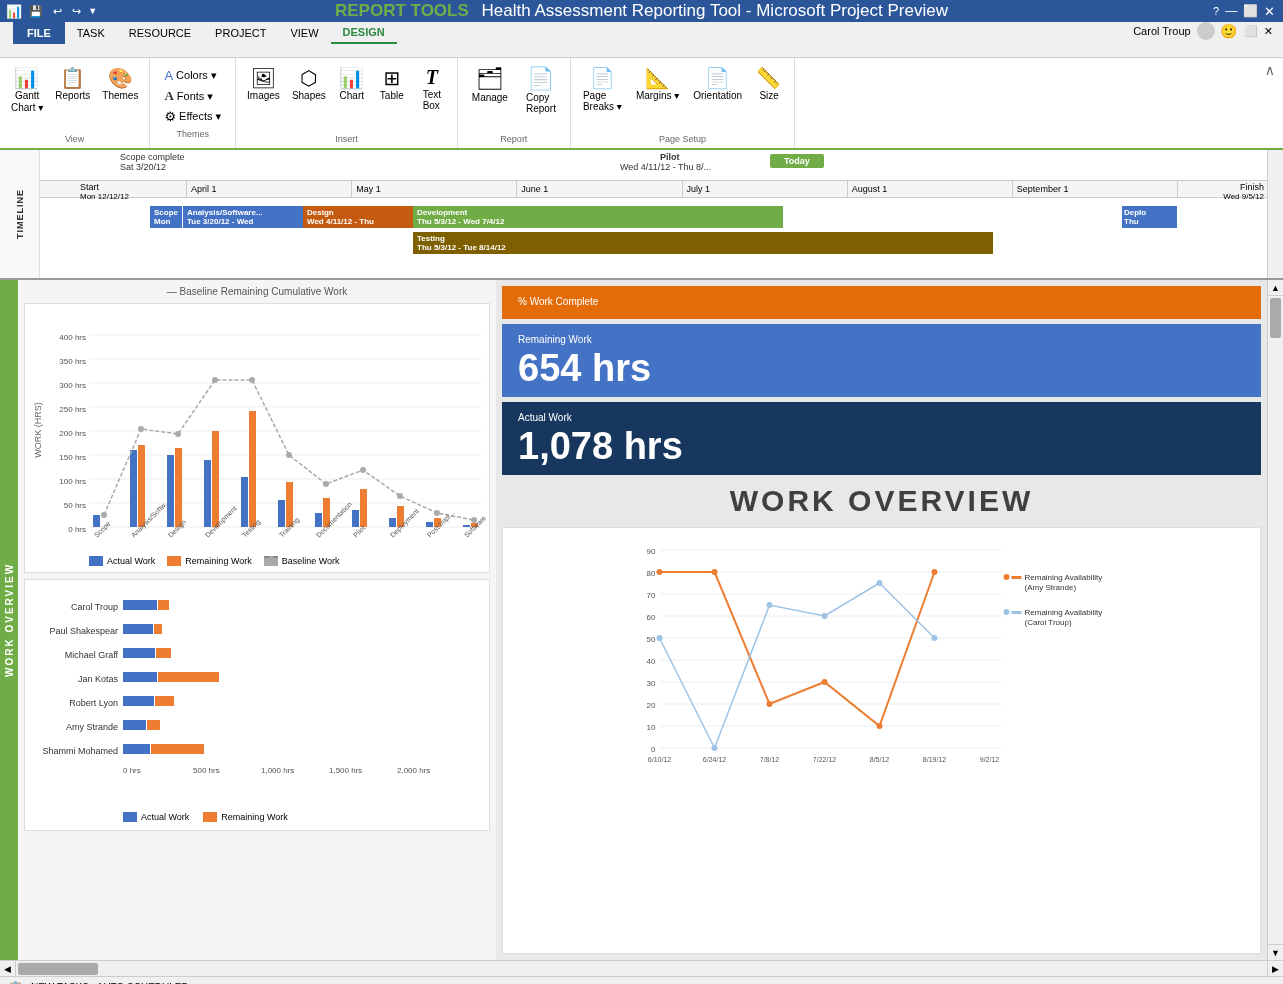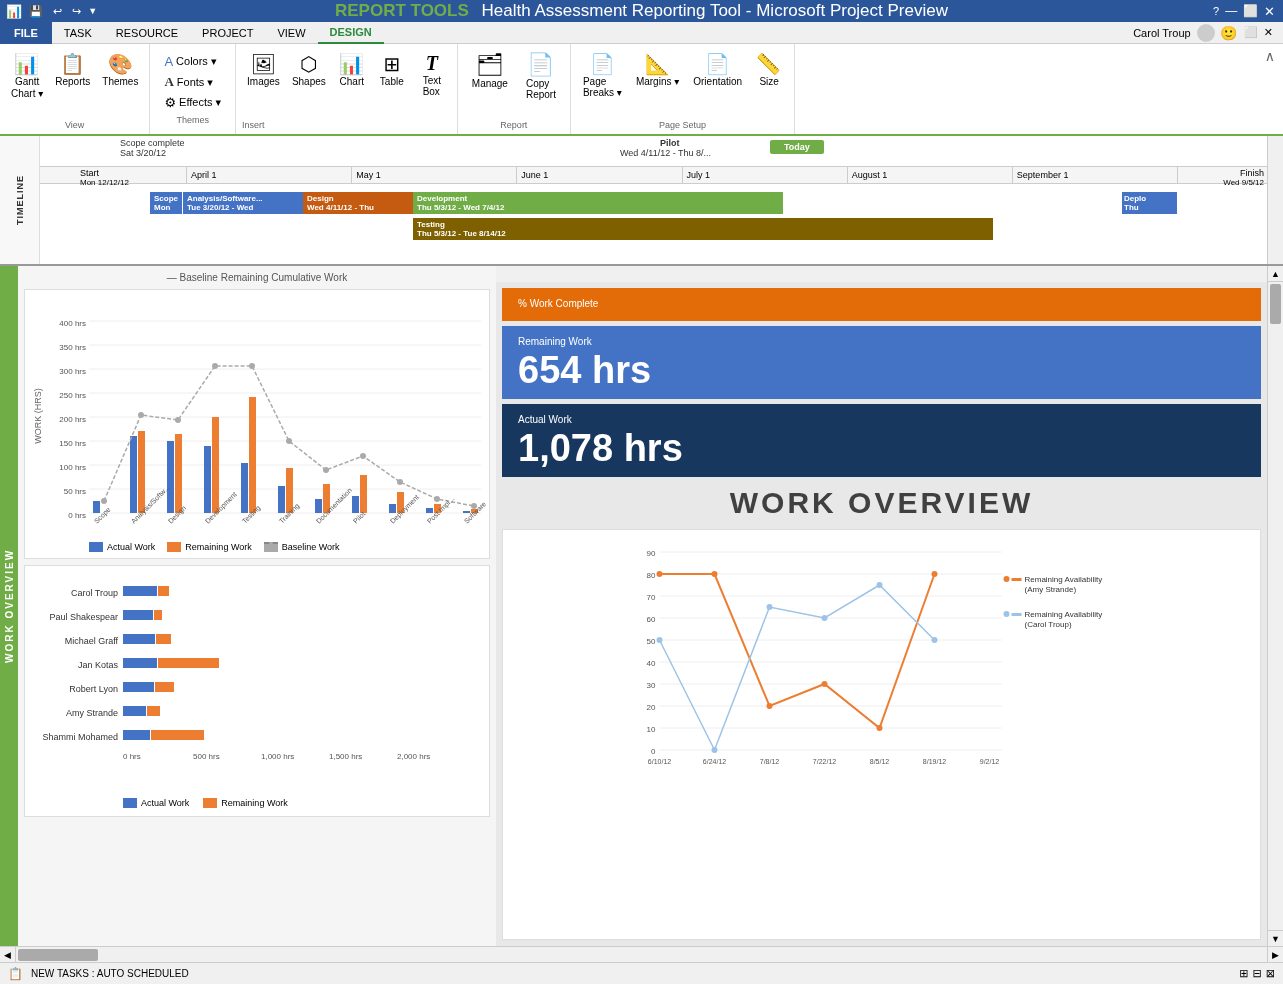--- a/index.html
+++ b/index.html
@@ -23,21 +23,21 @@
     <span>Health Assessment Reporting Tool - Microsoft Project Preview</span>
   </div>
   <div style="display:flex; align-items:center; gap:6px; padding-right:8px; color:white; font-size:11px;">
     <span style="cursor:pointer;">?</span>
     <span style="cursor:pointer; font-size:12px;">—</span>
     <span style="cursor:pointer; font-size:12px;">⬜</span>
     <span style="cursor:pointer; font-size:13px;">✕</span>
   </div>
 </div>
 
-<div style="background:#f0f0f0; height:22px; display:flex; align-items:center; border-bottom:1px solid #ccc;">
+<div style="background:#f0f0f0; height:36px; display:flex; align-items:flex-start; border-bottom:1px solid #ccc;padding-left:13px;">
   <div style="background:#2b579a; color:white; font-weight:bold; padding:3px 14px; font-size:11px; height:22px; display:flex; align-items:center; cursor:pointer;">FILE</div>
   <div style="padding:3px 12px; font-size:11px; cursor:pointer; height:22px; display:flex; align-items:center;">TASK</div>
   <div style="padding:3px 12px; font-size:11px; cursor:pointer; height:22px; display:flex; align-items:center;">RESOURCE</div>
   <div style="padding:3px 12px; font-size:11px; cursor:pointer; height:22px; display:flex; align-items:center;">PROJECT</div>
   <div style="padding:3px 12px; font-size:11px; cursor:pointer; height:22px; display:flex; align-items:center;">VIEW</div>
   <div style="padding:3px 12px; font-size:11px; color:#2b8a3e; border-bottom:2px solid #2b8a3e; cursor:pointer; height:22px; display:flex; align-items:center; font-weight:bold;">DESIGN</div>
   <div style="flex:1;"></div>
   <div style="display:flex; align-items:center; gap:6px; padding-right:10px; font-size:11px;">
     <span style="cursor:pointer;">Carol Troup</span>
     <span style="width:18px; height:18px; background:#ccc; border-radius:50%; display:inline-block;"></span>
@@ -101,21 +101,21 @@
       </div>
       <div style="display:flex; flex-direction:column; align-items:center; padding:4px 5px; cursor:pointer; font-size:10px; min-width:38px;">
         <span style="font-size:20px;">⊞</span>
         <span>Table</span>
       </div>
       <div style="display:flex; flex-direction:column; align-items:center; padding:4px 5px; cursor:pointer; font-size:10px; min-width:38px;">
         <span style="font-size:20px; font-family:serif; font-weight:bold; font-style:italic;">T</span>
         <span>Text<br>Box</span>
       </div>
     </div>
-    <div style="font-size:9px; color:#666; margin-top:2px;">Insert</div>
+    <div style="font-size:9px; color:#666; text-align:center; margin-top:2px;">Insert</div>
   </div>
 
   <div style="display:flex; flex-direction:column; border-right:1px solid #ddd; padding:4px 6px;">
     <div style="display:flex; gap:2px; flex:1;">
       <div style="display:flex; flex-direction:column; align-items:center; padding:4px 8px; cursor:pointer; font-size:10px; min-width:40px;">
         <span style="font-size:22px;">🗂</span>
         <span>Manage</span>
       </div>
       <div style="display:flex; flex-direction:column; align-items:center; padding:4px 8px; cursor:pointer; font-size:10px; min-width:40px;">
         <span style="font-size:22px;">📄</span>
@@ -389,21 +389,21 @@
             <span>Actual Work</span>
           </div>
           <div style="display:flex; align-items:center; gap:4px; font-size:9px;">
             <div style="width:14px; height:10px; background:#ed7d31;"></div>
             <span>Remaining Work</span>
           </div>
         </div>
       </div>
     </div>
 
-    <div style="flex:1; display:flex; flex-direction:column; padding:6px; gap:5px; background:#e8e8e8; overflow:hidden;margin-top:16px;">
+    <div style="flex:1; display:flex; flex-direction:column; padding:6px; gap:5px; background:#e8e8e8; overflow:hidden;">
 
       <div style="background:#e36c09; padding:10px 16px; color:white;">
         <div style="font-size:10px; margin-bottom:2px;">% Work Complete</div>
       </div>
 
       <div style="background:#4472c4; padding:10px 16px; color:white;">
         <div style="font-size:10px; margin-bottom:4px;">Remaining Work</div>
         <div style="font-size:38px; font-weight:bold; line-height:1;">654 hrs</div>
       </div>
 

